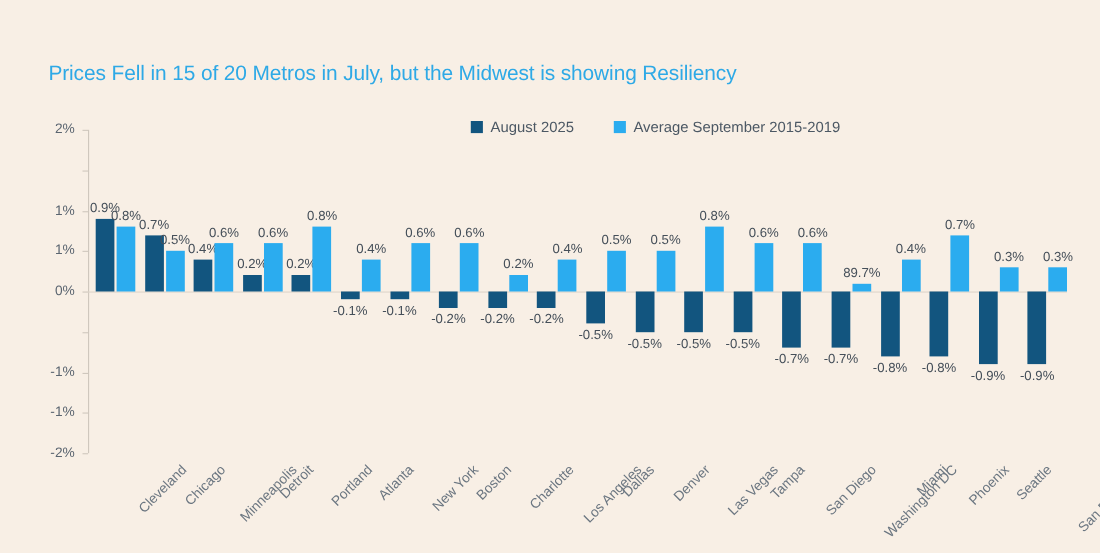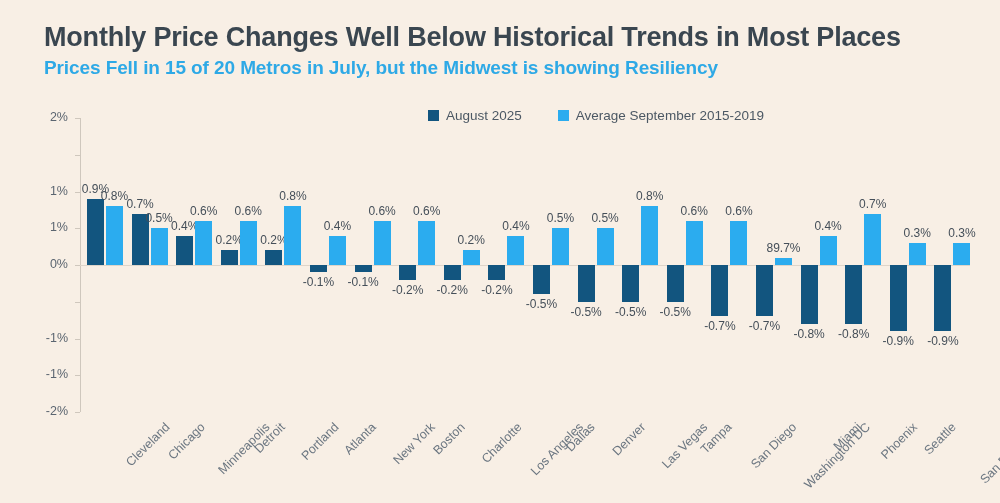--- a/index.html
+++ b/index.html
@@ -12,21 +12,21 @@
   .page{position:relative;width:1000px;height:503px;}
 
   
   .title{
     position:absolute;left:44px;top:22px;
     font-size:27px;font-weight:700;color:#3a4650;
     letter-spacing:-0.2px;white-space:nowrap;
   }
   .subtitle{
     position:absolute;left:44px;top:57px;
-    font-size:19px;font-weight:700;color:#2ea9e6;
+    font-size:19px;font-weight:400;color:#2ea9e6;
     letter-spacing:-0.1px;white-space:nowrap;
   }
 
   
   .legend{
     position:absolute;left:428px;top:108px;
     display:flex;align-items:center;gap:36px;
   }
   .legend-item{display:flex;align-items:center;gap:7px;}
   .legend-swatch{width:11px;height:11px;display:block;}
@@ -72,21 +72,20 @@
     transform-origin:right top;
     transform:rotate(-45deg);
     text-align:right;
   }
 </style>
 </head>
 <body>
 
 <div class="page">
 
-  <div class="title">Monthly Price Changes Well Below Historical Trends in Most Places</div>
   <div class="subtitle">Prices Fell in 15 of 20 Metros in July, but the Midwest is showing Resiliency</div>
 
   <div class="legend" id="legend">
       <div class="legend-item">
         <span class="legend-swatch" style="background: rgb(18, 85, 127);"></span>
         <span class="legend-label">August 2025</span>
       </div>
       <div class="legend-item">
         <span class="legend-swatch" style="background: rgb(43, 172, 239);"></span>
         <span class="legend-label">Average September 2015-2019</span>

